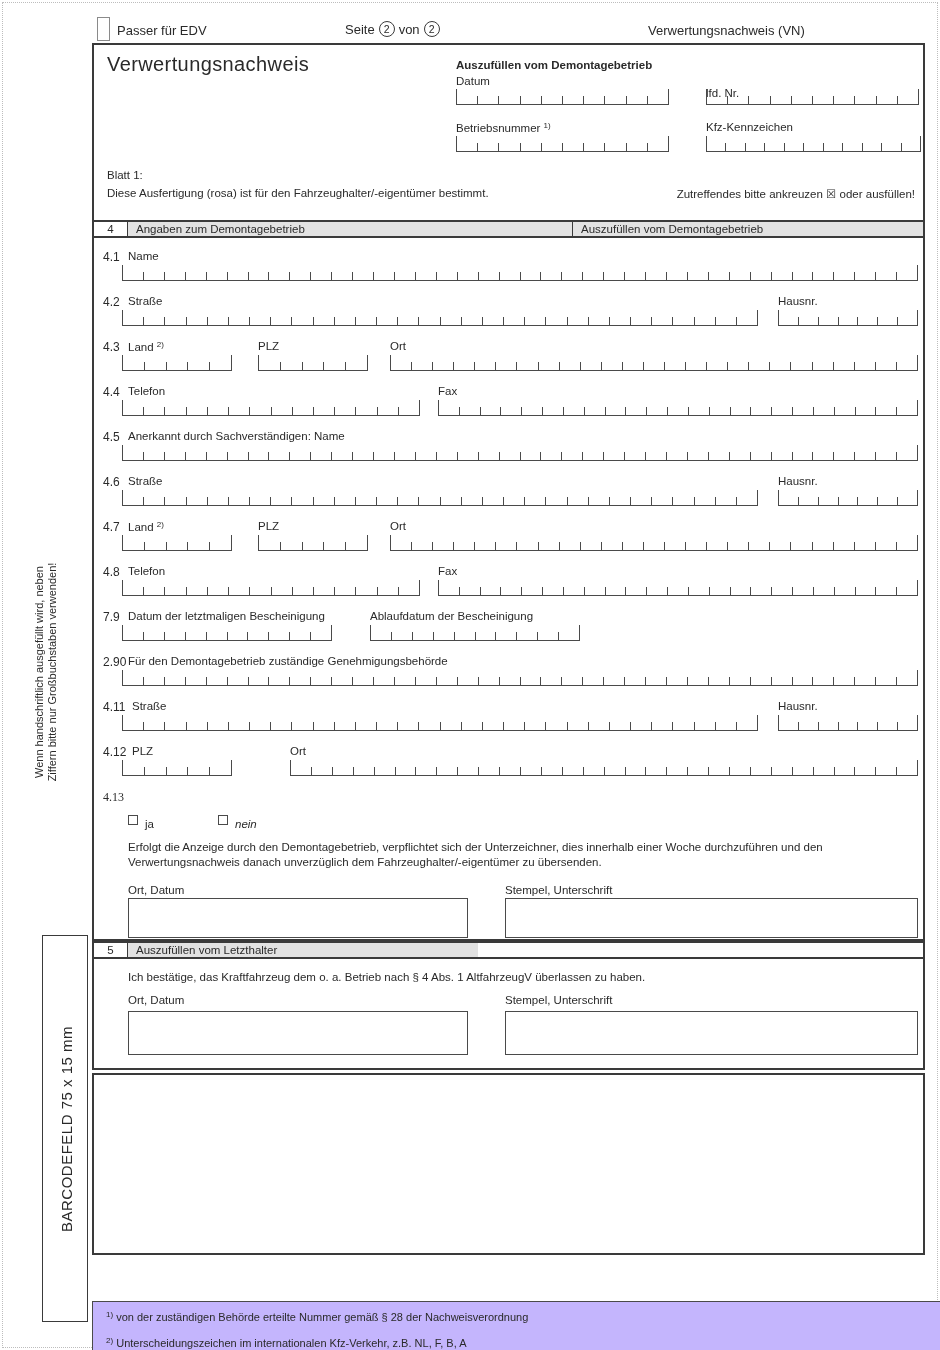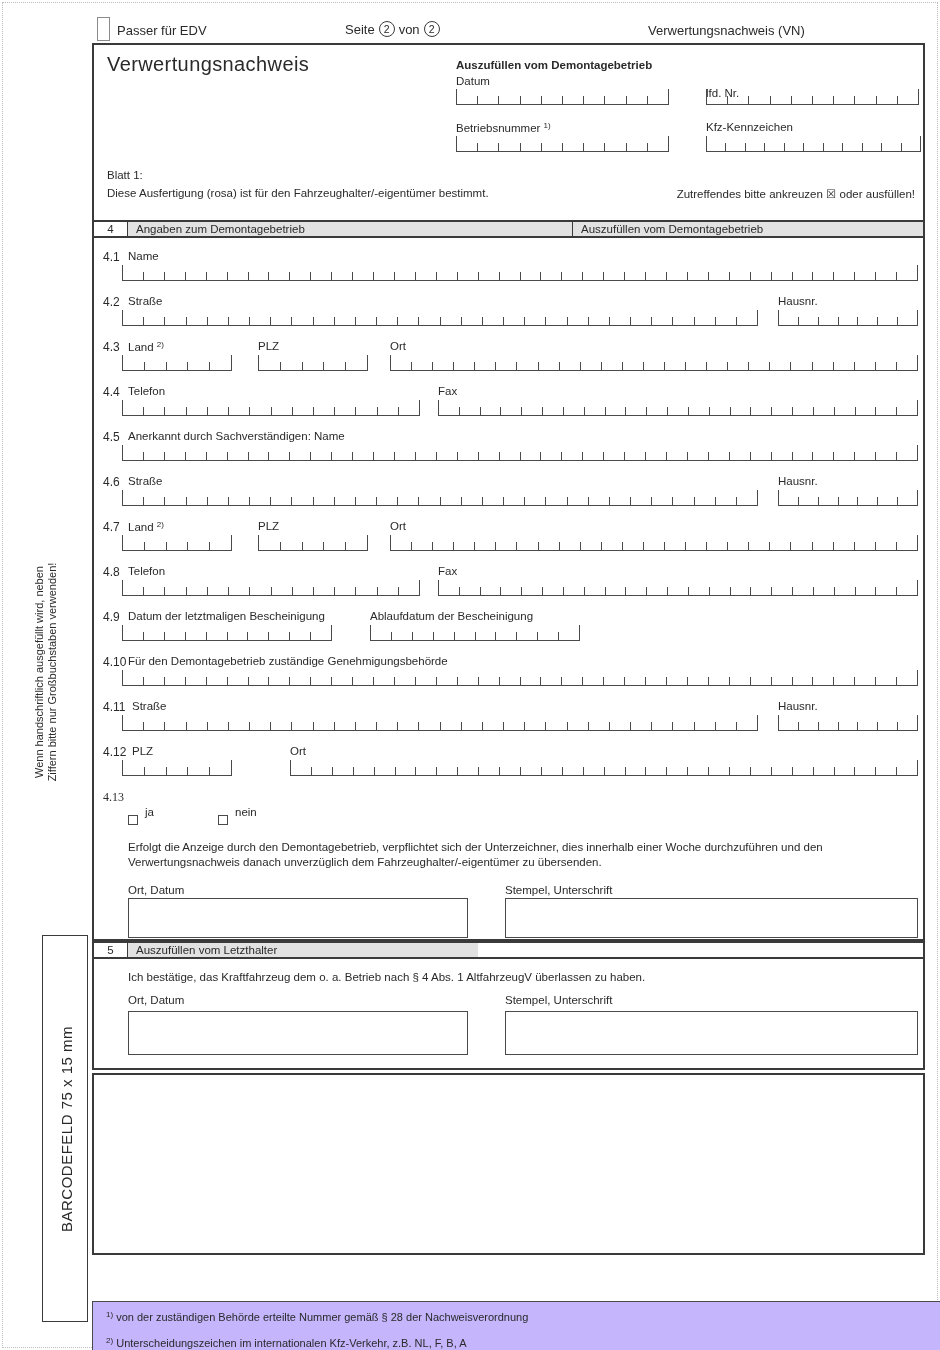--- a/index.html
+++ b/index.html
@@ -44,21 +44,21 @@
   .rows { position:absolute; left:0; top:193px; right:0; }
   .row { position:relative; height:45px; }
   .num { position:absolute; left:9px; top:12px; font-size:12px; }
   .rlbl { position:absolute; top:12px; font-size:11.5px; }
   .row .comb { top:27px; }
   .q-row { position:relative; height:28px; }
   .q-row .num { top:12px;font-family:Liberation Serif, serif; }
   .q-row .rlbl { top:12px; }
   .cb-row { position:relative; height:24px; font-size:11.5px; }
   .cbx { position:absolute; top:9px; width:10px; height:10px; border:1.2px solid #4a4a4a; background:#fff; }
-  .cb-lbl { position:absolute; top:0; }
+  .cb-lbl { position:absolute; top:12px; }
   .notice { margin:10px 0 0 34px; width:778px; font-size:11.5px; line-height:15px; }
   .sig-labels { position:relative; height:26px; font-size:11.5px; }
   .sig-labels span { position:absolute; bottom:0; }
   .sig-boxes { position:relative; height:40px; margin-top:2px; }
   .sigbox { position:absolute; top:0; height:40px; border:1.5px solid #4a4a4a; background:#fff; }
 
   
   .boxB .bar { top:0; }
   .confirm { position:absolute; left:34px; top:30px; font-size:11.5px; }
   .boxB .s5lbl { position:absolute; top:53px; font-size:11.5px; }
@@ -534,21 +534,21 @@
             <i></i>
             <i></i>
             <i></i>
             <i></i>
             <i></i>
             <i></i>
           </div>
       </div>
 
       <div class="row">
-        <span class="num">4.9</span>
+        <span class="num">7.9</span>
         <span class="rlbl" style="left:34px;">Datum der letztmaligen Bescheinigung</span>
         <span class="rlbl" style="left:276px;">Ablaufdatum der Bescheinigung</span>
         <div class="comb" style="left:28px; width:210px;">
             <i></i>
             <i></i>
             <i></i>
             <i></i>
             <i></i>
             <i></i>
             <i></i>
@@ -564,21 +564,21 @@
             <i></i>
             <i></i>
             <i></i>
             <i></i>
             <i></i>
             <i></i>
           </div>
       </div>
 
       <div class="row">
-        <span class="num">4.10</span>
+        <span class="num">2.90</span>
         <span class="rlbl" style="left:34px;">Für den Demontagebetrieb zuständige Genehmigungsbehörde</span>
         <div class="comb" style="left:28px; width:796px;">
             <i></i>
             <i></i>
             <i></i>
             <i></i>
             <i></i>
             <i></i>
             <i></i>
             <i></i>
@@ -707,21 +707,21 @@
           </div>
       </div>
 
       <div class="q-row">
         <span class="num">4.13</span>
       </div>
       <div class="cb-row">
         <span class="cbx" style="left:34px;"></span>
         <span class="cb-lbl" style="left:51px;">ja</span>
         <span class="cbx" style="left:124px;"></span>
-        <span class="cb-lbl" style="left:141px;">nein</span>
+        <span class="cb-lbl" style="left:141px;font-style:italic;">nein</span>
       </div>
       <div class="notice">Erfolgt die Anzeige durch den Demontagebetrieb, verpflichtet sich der Unterzeichner, dies innerhalb einer Woche durchzuführen und den Verwertungsnachweis danach unverzüglich dem Fahrzeughalter/-eigentümer zu übersenden.</div>
       <div class="sig-labels">
         <span style="left:34px;">Ort, Datum</span>
         <span style="left:411px;">Stempel, Unterschrift</span>
       </div>
       <div class="sig-boxes">
         <div class="sigbox" style="left:34px; width:340px;"></div>
         <div class="sigbox" style="left:411px; width:413px;"></div>
       </div>

